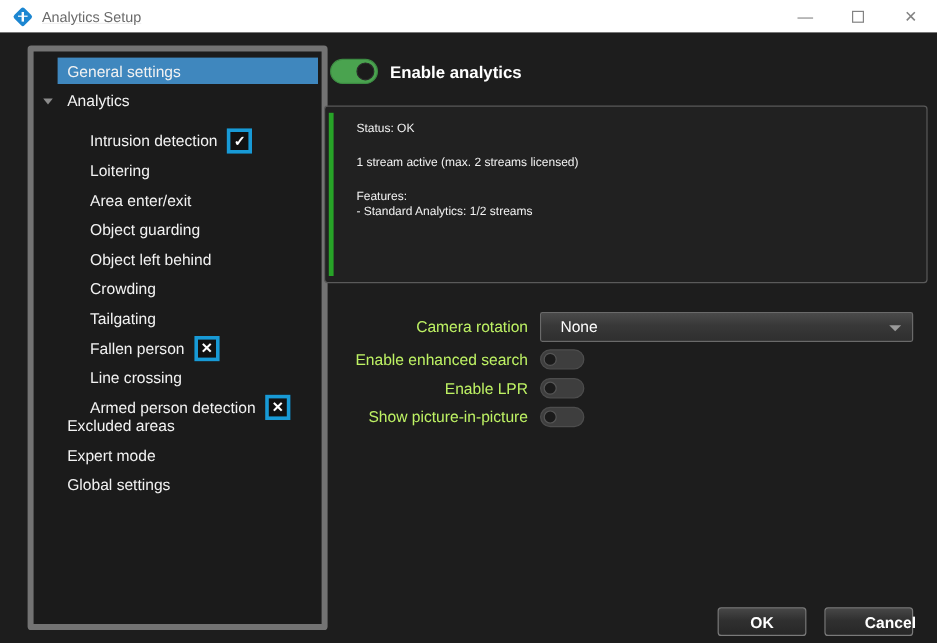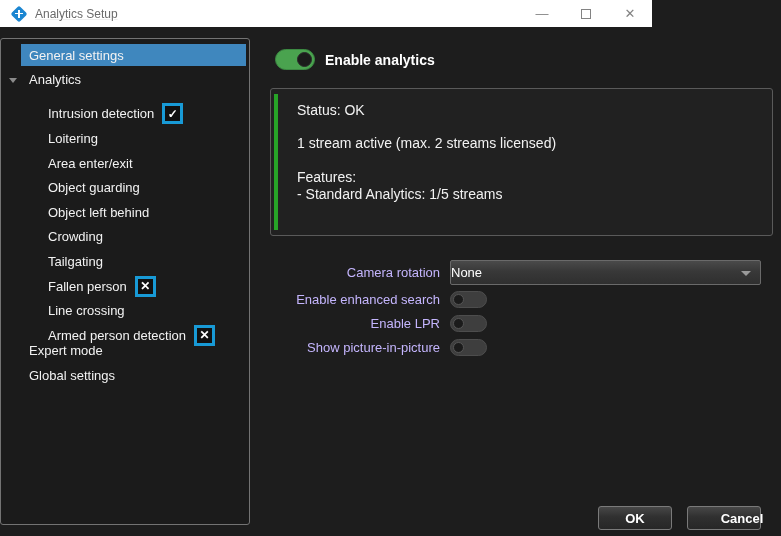--- a/index.html
+++ b/index.html
@@ -7,43 +7,43 @@
   body {
     font-family:"Liberation Sans", sans-serif;
     background:#1d1d1d;
     position:relative;
     color:#f0f0f0;
     -webkit-font-smoothing:antialiased;
   }
 
   
   .titlebar {
-    position:absolute; left:0; top:0; width:652px; height:27px;
+    position:absolute; left:0; top:0; width:781px; height:27px;
     background:#ffffff; display:flex; align-items:center;text-decoration:underline;
   }
   .app-icon { position:relative; width:16px; height:16px; margin-left:11px; }
   .app-icon .diamond {
     position:absolute; left:2px; top:2px; width:12px; height:12px;
     background:#1c86d1; transform:rotate(45deg); border-radius:2px;
   }
   .app-icon .grid-h, .app-icon .grid-v { position:absolute; background:#ffffff; }
   .app-icon .grid-h { left:4px; top:7.2px; width:8px; height:1.6px; }
   .app-icon .grid-v { left:7.2px; top:4px; width:1.6px; height:8px; }
   .title-text { margin-left:8px; font-size:12px; color:#6a6a6a; }
   .win-controls { position:absolute; right:0; top:0; height:27px; display:flex; align-items:center; }
   .win-btn {
     width:44px; height:27px; display:flex; align-items:center; justify-content:center;
     color:#838383; font-size:13px; cursor:default;
   }
   .maximize-box { width:10px; height:10px; border:1px solid #838383; display:block; }
 
   
   .sidebar {
-    position:absolute; left:0; top:38px; width:250px; height:487px;
-    background:#1b1b1b; border:1px solid #737373; border-radius:3px;
+    position:absolute; left:23px; top:38px; width:250px; height:487px;
+    background:#1b1b1b; border:5px solid #737373; border-radius:3px;
     padding-top:4px;
   }
   .tree-row { height:24.6px; display:flex; align-items:center; position:relative; }
   .tree-row-inner {
     margin-left:20px; margin-right:3px; flex:1; height:22px;
     display:flex; align-items:center; padding-left:8px;
     font-size:13px; color:#f2f2f2; white-space:nowrap;
   }
   .tree-row.child .tree-row-inner { padding-left:27px;margin-top:19px; }
   .tree-row.selected .tree-row-inner { background:#3f87be; }
@@ -69,40 +69,40 @@
   .toggle.small { width:37px; height:17px; }
   .toggle.on { background:#4aa34f; border:1px solid #3c8a42; }
   .toggle.off { background:#3e3e3e; border:1px solid #4d4d4d; }
   .knob { position:absolute; border-radius:50%; background:#1b1b1b; }
   .toggle.big .knob { width:15px; height:15px; top:2px; right:2px; border:1px solid #2a2a2a; }
   .toggle.small .knob { width:11px; height:11px; top:2px; left:2px; border:1px solid #555; }
 
   .status-box {
     position:absolute; left:270px; top:88px; width:503px; height:148px;
     background:#212121; border:1px solid #5a5a5a; border-radius:3px;
-    padding:13px 10px 0 26px; font-size:14px; color:#f2f2f2;
+    padding:13px 10px 0 26px; font-size:10px; color:#f2f2f2;
   }
   .status-bar-green { position:absolute; left:3px; top:5px; bottom:5px; width:4px; background:#27a327; }
   .status-line-1 { margin-bottom:17px; }
   .status-line-2 { margin-bottom:18px; }
   .status-line-3 { margin-bottom:1px; }
 
   .form-area { position:absolute; left:270px; top:260px; width:503px; }
   .form-row { display:flex; align-items:center; }
   .form-row.dropdown-row { height:25px; margin-bottom:6px; }
   .form-row.toggle-row { height:17px; margin-bottom:7px; }
   .form-label {
     width:180px; text-align:right; padding-right:10px;
-    font-size:13px; color:#c4b5fd; white-space:nowrap;
+    font-size:13px; color:#bef264; white-space:nowrap;
   }
   .dropdown {
     position:relative; width:311px; height:25px;
     background:linear-gradient(#4a4a4a, #383838 45%, #2f2f2f);
     border:1px solid #6a6a6a; border-radius:2px;
-    display:flex; align-items:center; padding-left:0;
+    display:flex; align-items:center; padding-left:16px;
     font-size:13px; color:#ffffff;
   }
   .dropdown .chevron {
     position:absolute; right:9px; top:10px; width:0; height:0;
     border-left:5px solid transparent; border-right:5px solid transparent;
     border-top:5px solid #9a9a9a;
   }
 
   .dialog-buttons { position:absolute; left:598px; top:506px; display:flex; }
   .btn {
@@ -208,20 +208,25 @@
       </div>
   </div>
 
   <div class="tree-row child">
     <div class="tree-row-inner">
       <span>Armed person detection</span>
       <span class="badge">✕</span>
     </div>
   </div>
 
+  <div class="tree-row">
+    <div class="tree-row-inner">
+        <span>Excluded areas</span>
+      </div>
+  </div>
 
   <div class="tree-row">
     <div class="tree-row-inner">
         <span>Expert mode</span>
       </div>
   </div>
 
   <div class="tree-row">
     <div class="tree-row-inner">
         <span>Global settings</span>
@@ -235,21 +240,21 @@
       <div class="knob"></div>
     </div>
   <div class="label">Enable analytics</div>
 </div>
 
 <div class="status-box">
   <div class="status-bar-green"></div>
   <div class="status-line-1">Status: OK</div>
   <div class="status-line-2">1 stream active (max. 2 streams licensed)</div>
   <div class="status-line-3">Features:</div>
-  <div>- Standard Analytics: 1/5 streams</div>
+  <div>- Standard Analytics: 1/2 streams</div>
 </div>
 
 <div class="form-area">
   <div class="form-row dropdown-row">
     <div class="form-label">Camera rotation</div>
     <div class="dropdown">
       <span>None</span>
       <span class="chevron"></span>
     </div>
   </div>

